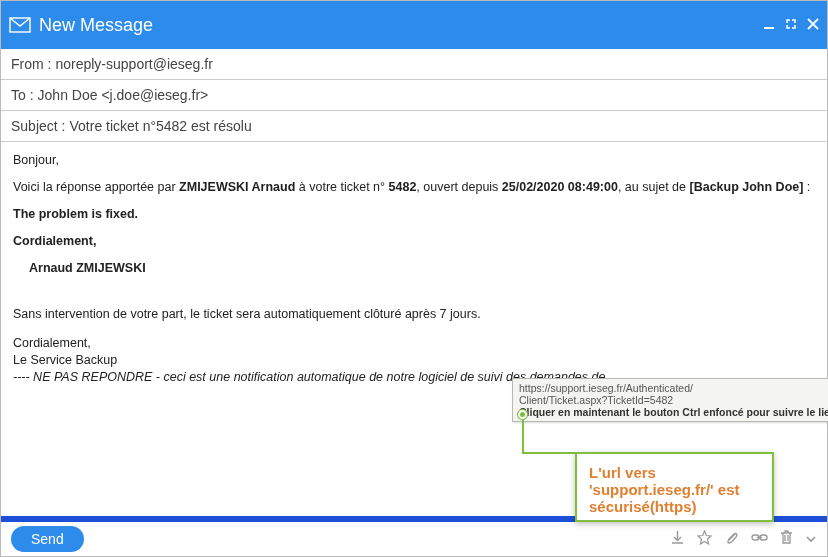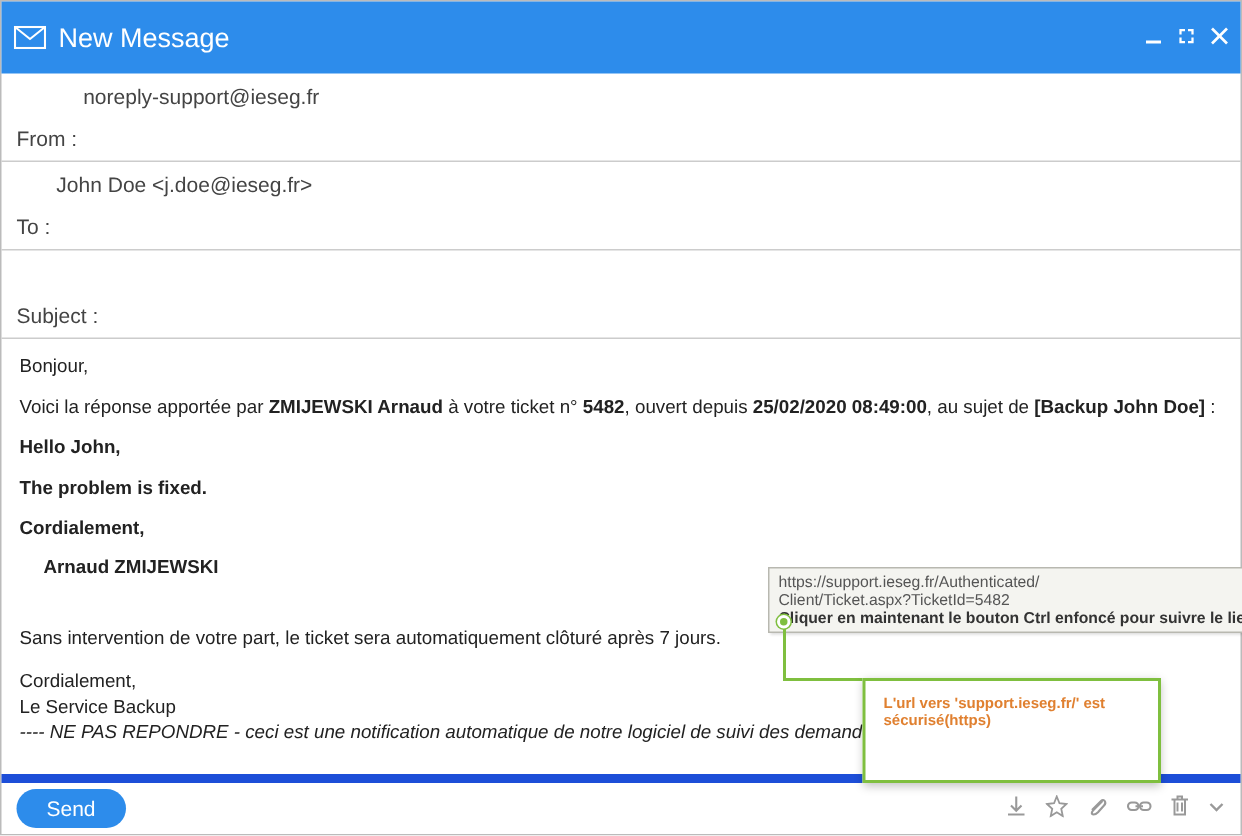--- a/index.html
+++ b/index.html
@@ -52,21 +52,21 @@
     border-bottom: 1px solid #ccc;
   }
   .header-row {
     padding: 7px 10px;
     border-bottom: 1px solid #ccc;
     font-size: 14px;
     color: #444;
     display:flex;
   }
   .header-row:last-child { border-bottom: none; }
-  .header-row .lbl { margin-right: 4px; margin-top: 28px; }
+  .header-row .lbl { margin-right: 4px; }
   .body-area {
     flex: 1;
     padding: 10px 12px;
     font-size: 12.5px;
     color: #222;
     line-height: 1.35;
     overflow: hidden;
     position: relative;
   }
   .body-area p { margin-bottom: 10px; }
@@ -101,21 +101,21 @@
   .callout {
     position: absolute;
     left: 575px;
     top: 452px;
     width: 199px;
     height: 70px;
     background: #fff;
     border: 2px solid #7FBF3F;
     padding: 10px 12px;
     box-shadow: 0 2px 6px rgba(0,0,0,0.25);
-    font-size: 10px;
+    font-size: 15px;
     color: #E08030;
     font-weight: bold;
     z-index: 10;
   }
   .callout-connector {
     position: absolute;
     left: 522px;
     top: 414px;
     width: 2px;
     height: 38px;
@@ -207,29 +207,29 @@
     <div class="header-row">
       <span class="lbl">From :</span>
       <span>noreply-support@ieseg.fr</span>
     </div>
     <div class="header-row">
       <span class="lbl">To :</span>
       <span>John Doe &lt;j.doe@ieseg.fr&gt;</span>
     </div>
     <div class="header-row">
       <span class="lbl">Subject :</span>
+      <span>Votre ticket n°5482 est résolu</span>
     </div>
   </div>
 
   <div class="body-area">
     <p>Bonjour,</p>
     <p class="intro">
       <span>Voici la réponse apportée par </span><b>ZMIJEWSKI Arnaud</b><span> à votre ticket n° </span><b>5482</b><span>, ouvert depuis </span><b>25/02/2020 08:49:00</b><span>, au sujet de </span><b>[Backup John Doe]</b><span> :</span>
     </p>
-    <p class="bold">Hello John,</p>
     <p class="bold">The problem is fixed.</p>
     <p class="bold">Cordialement,</p>
     <p class="bold" style="margin-bottom:30px;margin-left:16px;">Arnaud ZMIJEWSKI</p>
 
     <p style="margin-top:12px;">Sans intervention de votre part, le ticket sera automatiquement clôturé après 7 jours.</p>
     <p style="margin-bottom:0;margin-top:12px;">Cordialement,</p>
     <p style="margin-bottom:0;">Le Service Backup</p>
     <p class="italic-line">---- NE PAS REPONDRE - ceci est une notification automatique de notre logiciel de suivi des demandes de </p>
   </div>
 

